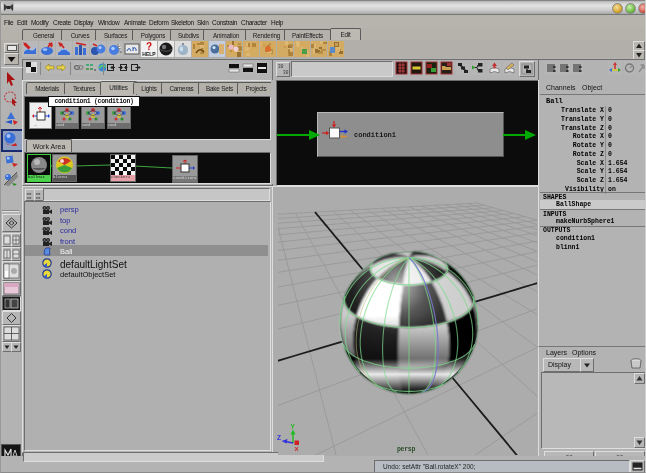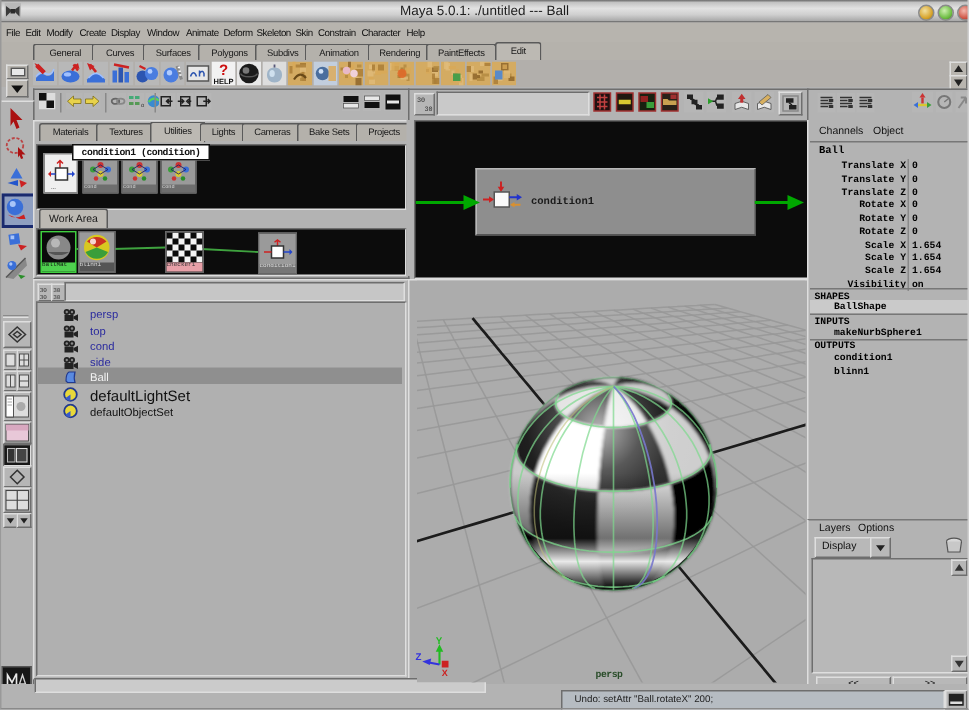--- a/index.html
+++ b/index.html
@@ -12,21 +12,20 @@
 .tab{position:absolute;top:1px;height:11px;background:#b4b1ab;border:1px solid #5a5a5a;border-bottom:none;border-radius:2px 2px 0 0;font-size:6.3px;color:#1a1a1a;text-align:center;line-height:11px;padding:0 2px;letter-spacing:-0.2px;white-space:nowrap}
 </style></head><body>
 <div class="ab" style="left:0;top:0;width:646px;height:473px;border-left:1px solid #999;border-right:1px solid #cfcfcf;border-bottom:1px solid #8a8a8a;box-sizing:border-box;z-index:50;pointer-events:none"></div>
 
 <div class="ab" style="left:0;top:0;width:646px;height:14px;background:linear-gradient(180deg,#6a6a6a 0,#c3c3c3 12%,#e2e2e2 40%,#cfcfcf 70%,#a8a8a8 100%);border-bottom:1px solid #777">
  <svg class="ab" style="left:3px;top:2px" width="11" height="11" viewBox="0 0 11 11">
       <rect x="0" y="0" width="11" height="11" fill="#b9b9b9"></rect>
       <path d="M1 2 L5 5 L1 9 Z M10 2 L6 5 L10 9 Z" fill="#3a3a3a"></path>
       <rect x="4" y="4" width="3" height="3" fill="#2a2a2a"></rect>
     </svg>
- <div class="ab" style="left:0;top:2px;width:646px;text-align:center;font-size:9px;color:#1c1c1c">Maya 5.0.1: ./untitled --- Ball</div>
  <div class="ab" style="left:612px;top:3px;width:9px;height:9px;border-radius:50%;background:radial-gradient(circle at 40% 35%,#f2e0a0,#d8a52e 60%,#9a7212);border:1px solid #8a8a8a"></div>
  <div class="ab" style="left:625px;top:3px;width:9px;height:9px;border-radius:50%;background:radial-gradient(circle at 40% 35%,#cdf0b0,#6fbe44 60%,#3f7a1f);border:1px solid #8a8a8a"></div>
  <div class="ab" style="left:638px;top:3px;width:9px;height:9px;border-radius:50%;background:radial-gradient(circle at 40% 35%,#f3b8ae,#d05848 60%,#8f2a1e);border:1px solid #8a8a8a"></div>
 </div>
 
 <div class="ab" style="left:0;top:15px;width:646px;height:13px;background:#b7b4ae">
 <div class="ab" style="left:4px;top:3.5px;letter-spacing:-0.3px;font-size:6.5px;color:#111">File</div>
 <div class="ab" style="left:17px;top:3.5px;letter-spacing:-0.3px;font-size:6.5px;color:#111">Edit</div>
 <div class="ab" style="left:31px;top:3.5px;letter-spacing:-0.3px;font-size:6.5px;color:#111">Modify</div>
 <div class="ab" style="left:53px;top:3.5px;letter-spacing:-0.3px;font-size:6.5px;color:#111">Create</div>
@@ -751,21 +750,21 @@
 <div class="ab" style="left:41px;top:236.5px;width:12px;height:10px">
     <svg width="12" height="10" viewBox="0 0 12 10">
       <path d="M2 5 L8 5 L8 9 L2 9 Z" fill="#222"></path>
       <circle cx="3.5" cy="3" r="2" fill="#222"></circle>
       <circle cx="7" cy="3" r="2" fill="#222"></circle>
       <circle cx="3.5" cy="3" r="0.8" fill="#888"></circle>
       <circle cx="7" cy="3" r="0.8" fill="#888"></circle>
       <path d="M8 6 L11 4.5 L11 9 L8 7.5 Z" fill="#222"></path>
     </svg>
   </div>
-<div class="ab" style="left:60px;top:236.5px;font-size:7.5px;color:#2a2a9e">side</div>
+<div class="ab" style="left:60px;top:236.5px;font-size:7.5px;color:#2a2a9e">front</div>
 <div class="ab" style="left:42px;top:245.5px;width:10px;height:10px">
     <svg width="10" height="10" viewBox="0 0 10 10">
       <path d="M2 8 Q2 3 4 2 L8 2 Q7 6 8 9 L3 9 Z" fill="#5a8ae0" stroke="#223a8e" stroke-width="0.8"></path>
     </svg>
   </div>
 <div class="ab" style="left:60px;top:247px;font-size:7.5px;color:#f2f2f2">Ball</div>
 <div class="ab" style="left:42px;top:258px;width:10px;height:10px">
     <svg width="10" height="10" viewBox="0 0 10 10">
       <circle cx="5" cy="5" r="4.2" fill="#e8d83a" stroke="#223a8e" stroke-width="1.2"></circle>
       <path d="M5 5 L1.5 7.5 A4.2 4.2 0 0 0 5 9.2 Z" fill="#3a5ac8"></path>

